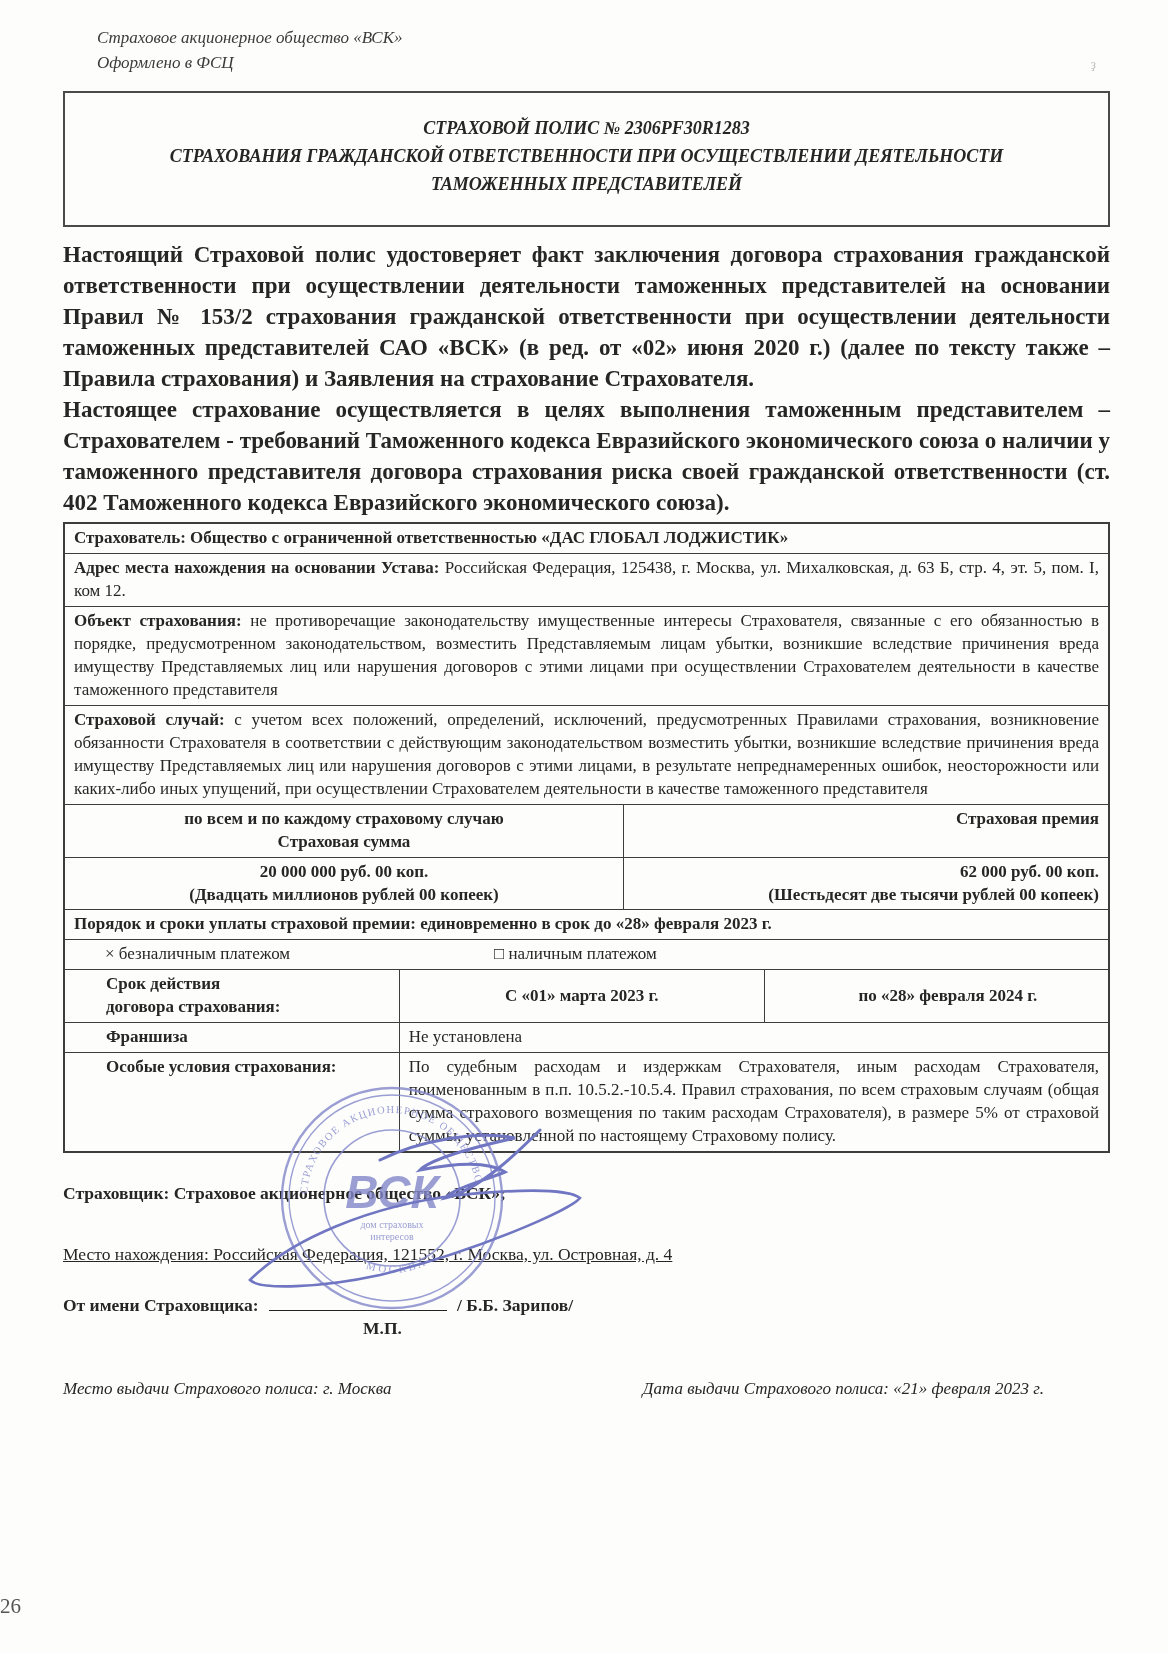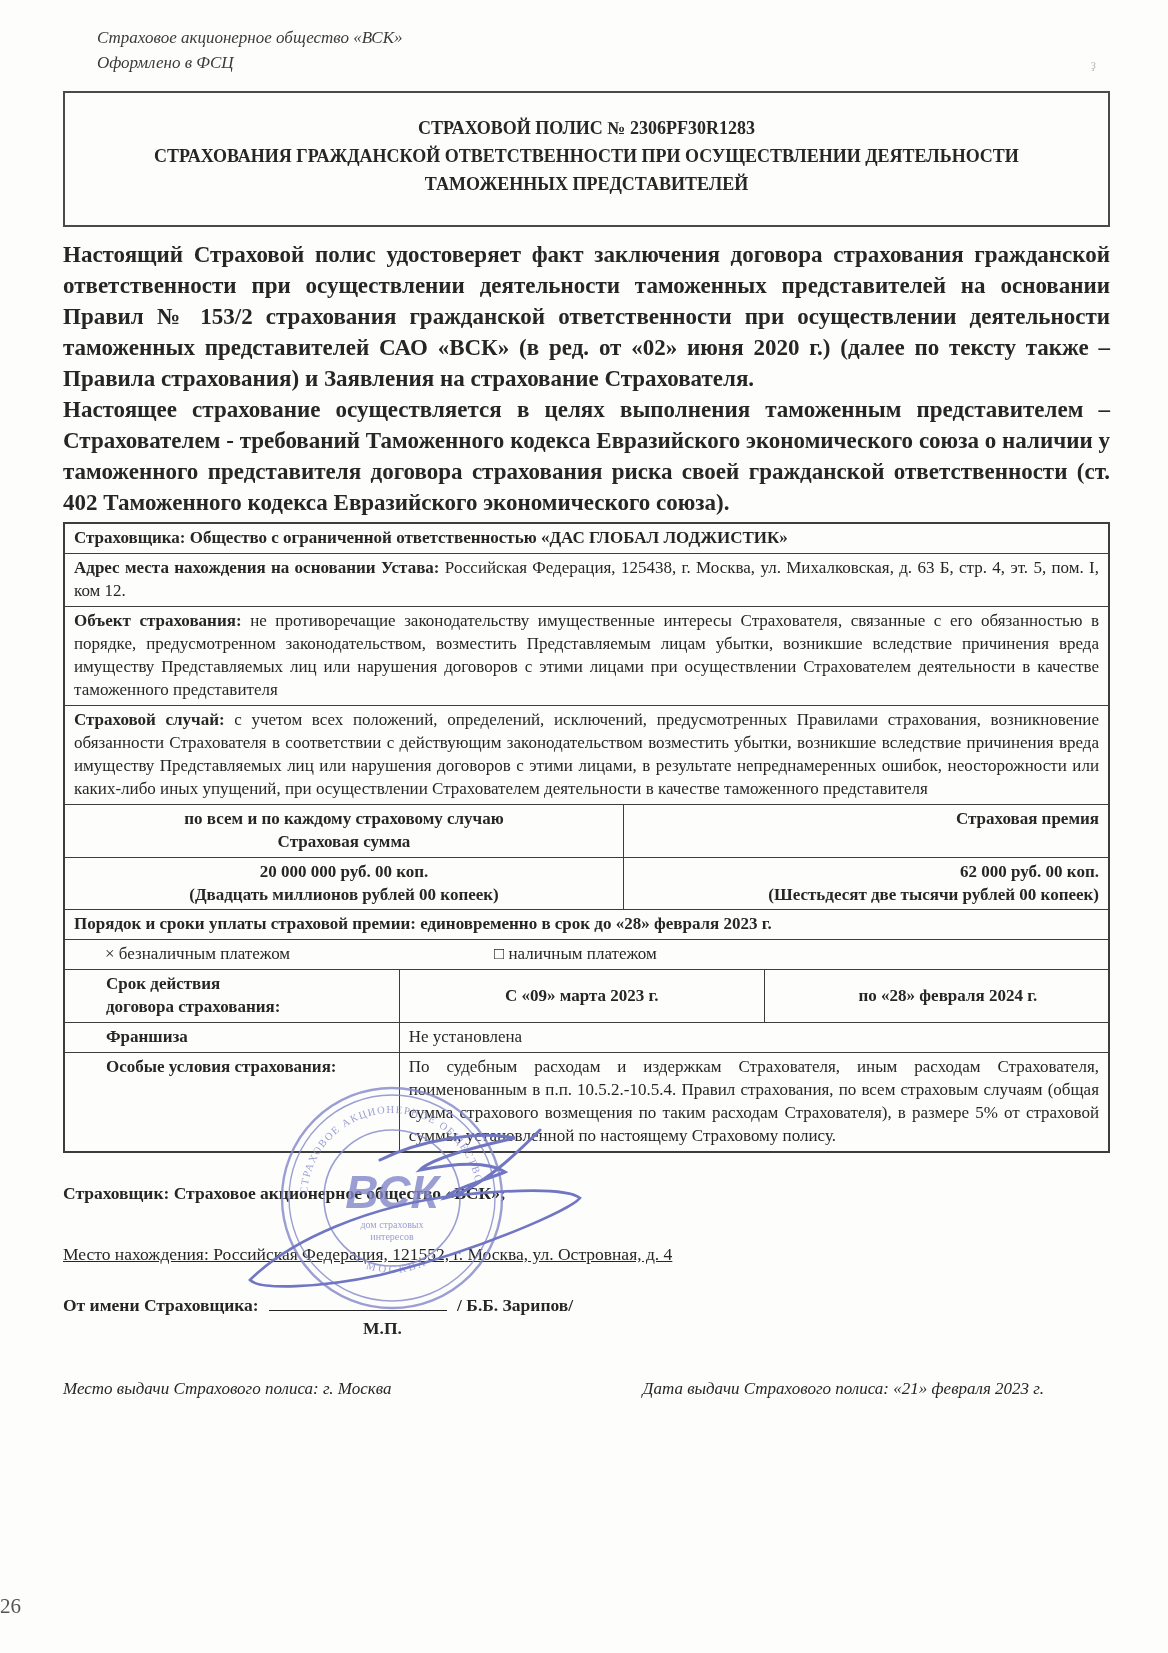--- a/index.html
+++ b/index.html
@@ -16,20 +16,21 @@
   }
   .doc-header{margin-left:34px;font-style:italic;font-size:17px;line-height:1.45;color:#3a3a3a;}
   .title-box{
     margin-top:16px;
     border:2px solid #4a4a4a;
     padding:22px 10px 26px 10px;
     text-align:center;
     font-weight:700;
     font-size:18px;
     line-height:1.55;
+    font-style:italic;
   }
   .intro{margin-top:12px;font-weight:700;font-size:23px;line-height:1.35;text-align:justify;}
   .intro p{margin:0;}
   .tbl{margin-top:4px;border:2px solid #3d3d3d;font-size:17px;line-height:1.35;}
   .row{border-bottom:1.6px solid #3d3d3d;padding:3px 9px;}
   .row:last-child{border-bottom:none;}
   .row.nopad{padding:0;}
   .lbl{font-weight:700;}
   .just{text-align:justify;}
   .split{display:flex;align-items:stretch;}
@@ -76,21 +77,21 @@
   </div>
 
   <div class="intro">
     <p>Настоящий Страховой полис удостоверяет факт заключения договора страхования гражданской ответственности при осуществлении деятельности таможенных представителей на основании Правил № 153/2 страхования гражданской ответственности при осуществлении деятельности таможенных представителей САО «ВСК» (в ред. от «02» июня 2020 г.) (далее по тексту также – Правила страхования) и Заявления на страхование Страхователя.</p>
     <p>Настоящее страхование осуществляется в целях выполнения таможенным представителем – Страхователем - требований Таможенного кодекса Евразийского экономического союза о наличии у таможенного представителя договора страхования риска своей гражданской ответственности (ст. 402 Таможенного кодекса Евразийского экономического союза).</p>
   </div>
 
   <div class="tbl">
 
     <div class="row">
-      <span class="lbl">Страховщика:</span>
+      <span class="lbl">Страхователь:</span>
       <span class="bold">Общество с ограниченной ответственностью «ДАС ГЛОБАЛ ЛОДЖИСТИК»</span>
     </div>
 
     <div class="row just">
       <span class="lbl">Адрес места нахождения на основании Устава:</span>
       <span>Российская Федерация, 125438, г. Москва, ул. Михалковская, д. 63 Б, стр. 4, эт. 5, пом. I, ком 12.</span>
     </div>
 
     <div class="row just">
       <span class="lbl">Объект страхования:</span>
@@ -138,21 +139,21 @@
         <span>наличным платежом</span>
       </span>
     </div>
 
     <div class="row nopad split">
       <div class="cell w32 bold">
         <div>Срок  действия</div>
         <div>договора страхования:</div>
       </div>
       <div class="cell w35 c-center bold term-cell">
-        <div>С «09» марта 2023 г.</div>
+        <div>С «01» марта 2023 г.</div>
       </div>
       <div class="cell w33 c-center bold term-cell">
         <div>по «28» февраля 2024 г.</div>
       </div>
     </div>
 
     <div class="row nopad split">
       <div class="cell w32 lbl">Франшиза</div>
       <div class="cell" style="width:68%;">Не установлена</div>
     </div>

